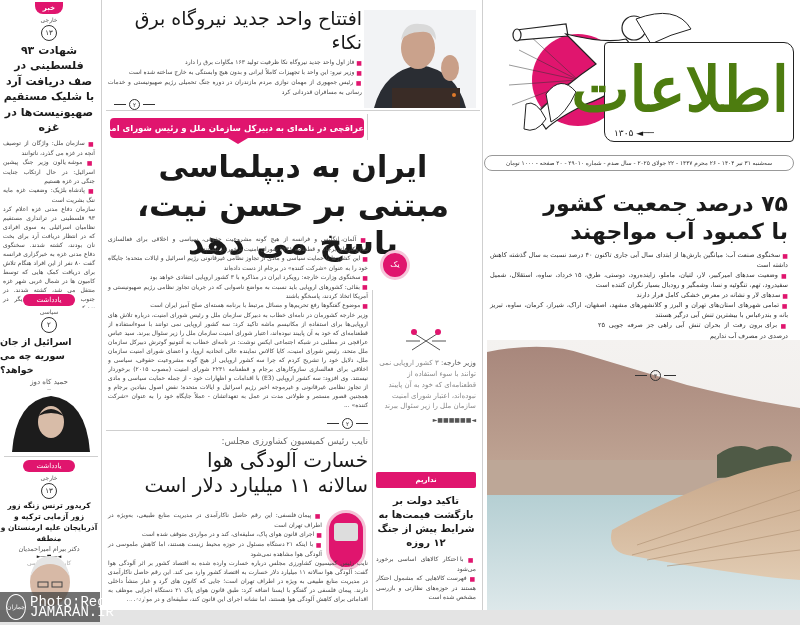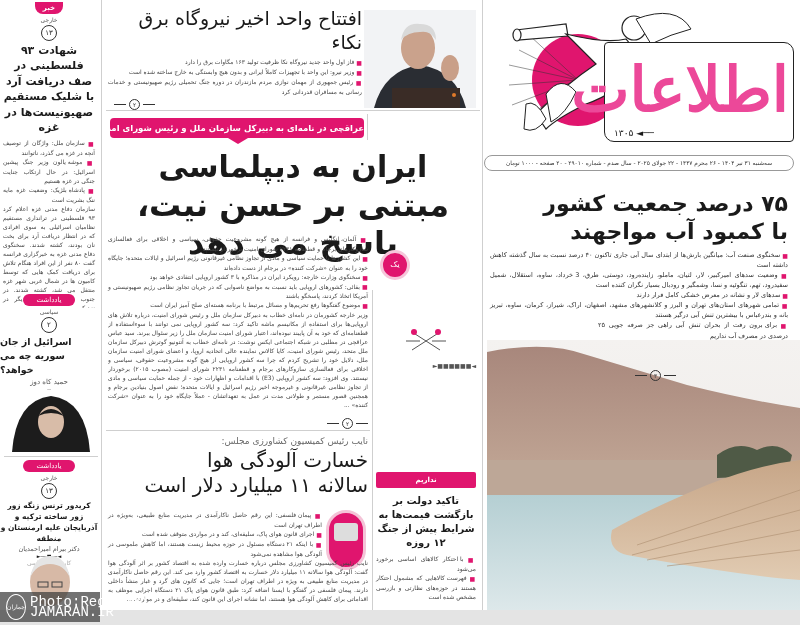--- a/index.html
+++ b/index.html
@@ -38,35 +38,35 @@
     <path d="M10 26 L60 20 L62 32 L12 36 Z" fill="#fff" stroke="#222" stroke-width="1.2"></path>
     <ellipse cx="11" cy="31" rx="4" ry="6" fill="#fff" stroke="#222" stroke-width="1.2"></ellipse>
     <circle cx="128" cy="24" r="12" fill="#fff" stroke="#222" stroke-width="1.2"></circle>
     <path d="M60 30 Q100 40 120 35 L140 60 Q110 90 80 100 Q50 115 40 125 L30 110 Q60 80 90 60 Z" fill="#fff" stroke="#222" stroke-width="1.2"></path>
     <path d="M130 15 Q170 0 185 25 Q165 30 145 40 Z" fill="#fff" stroke="#222" stroke-width="1"></path>
     <path d="M40 90 Q55 70 70 88 Q60 110 45 118 Z" fill="#fff" stroke="#222" stroke-width="1"></path>
     <path d="M20 100 Q30 95 40 115 Q30 130 18 125 Z" fill="#fff" stroke="#222" stroke-width="1"></path>
   </svg>
 
   <div style="position:absolute; left:120px; top:42px; width:190px; height:100px; border:1.5px solid #222; border-radius:4px 10px 4px 10px; background:#fff;"></div>
-  <div style="position:absolute; left:125px; top:40px; width:180px; height:100px; text-align:center; font-family:'DejaVu Serif', serif; font-weight:bold; font-size:62px; line-height:100px; color:#ec4899;">اطلاعات</div>
+  <div style="position:absolute; left:125px; top:40px; width:180px; height:100px; text-align:center; font-family:'DejaVu Serif', serif; font-weight:bold; font-size:62px; line-height:100px; color:#4d7c0f;">اطلاعات</div>
   <div style="position:absolute; left:130px; top:128px; font-size:9px; direction:ltr;">
     <span>۱۳۰۵</span> ◄──
   </div>
 </div>
 <div class="abs" style="left:484px; top:155px; width:310px; height:16px; border:1px solid #999; border-radius:8px; font-size:5.8px; line-height:14px; text-align:center; white-space:nowrap; overflow:hidden; color:#333;">
   <span>سه‌شنبه ۳۱ تیر ۱۴۰۴ - ۲۶ محرم ۱۴۴۷ - ۲۲ جولای ۲۰۲۵ - سال صدم - شماره ۲۹۰۱۰ - ۲۰ صفحه - ۱۰۰۰ تومان</span>
 </div>
 
 <div class="abs" style="left:484px; top:190px; width:310px;">
   <div style="font-weight:bold; font-size:22px; line-height:28px; text-align:right; padding-right:6px;">۷۵ درصد جمعیت کشور</div>
   <div style="font-weight:bold; font-size:22px; line-height:28px; text-align:right; padding-right:6px;">با کمبود آب مواجهند</div>
   <div style="padding:4px 6px 0 6px;">
     <p class="small bullet">سخنگوی صنعت آب: میانگین بارش‌ها از ابتدای سال آبی جاری تاکنون ۴۰ درصد نسبت به سال گذشته کاهش داشته است</p>
-    <p class="small bullet">وضعیت سدهای امیرکبیر، لار، لتیان، ماملو، زاینده‌رود، دوستی، طرق، 3 خرداد، ساوه، استقلال، شمیل سفیدرود، تهم، تنگوئیه و نسا، وشمگیر و رودبال بسیار نگران کننده است</p>
+    <p class="small bullet">وضعیت سدهای امیرکبیر، لار، لتیان، ماملو، زاینده‌رود، دوستی، طرق، ۱۵ خرداد، ساوه، استقلال، شمیل سفیدرود، تهم، تنگوئیه و نسا، وشمگیر و رودبال بسیار نگران کننده است</p>
     <p class="small bullet">سدهای لار و نشانه در معرض خشکی کامل قرار دارند</p>
     <p class="small bullet">تمامی شهرهای استان‌های تهران و البرز و کلانشهرهای مشهد، اصفهان، اراک، شیراز، کرمان، ساوه، تبریز بانه و بندرعباس با بیشترین تنش آبی درگیر هستند</p>
     <p class="small bullet" style="width:190px;">برای برون رفت از بحران تنش آبی راهی جز صرفه جویی ۲۵ درصدی در مصرف آب نداریم</p>
   </div>
 </div>
 
 <div class="abs" style="left:487px; top:340px; width:313px; height:270px; overflow:hidden; background:#c9b3a4;">
   <svg width="313" height="270" viewBox="0 0 313 270">
     <defs>
       <linearGradient id="sky" x1="0" y1="0" x2="0" y2="1">
@@ -112,21 +112,21 @@
     <rect width="112" height="98" fill="#f2f3f5"></rect>
     <path d="M10 98 Q20 60 56 55 Q92 60 102 98 Z" fill="#2a2d33"></path>
     <ellipse cx="54" cy="38" rx="17" ry="21" fill="#caa28c"></ellipse>
     <path d="M37 30 Q40 12 56 14 Q72 14 72 30 Q66 20 56 22 Q44 22 37 30 Z" fill="#d9d9d9"></path>
     <ellipse cx="86" cy="58" rx="9" ry="13" fill="#c99f88"></ellipse>
     <rect x="28" y="78" width="68" height="20" fill="#3a2c26"></rect>
     <circle cx="90" cy="85" r="2" fill="#e07a2a"></circle>
   </svg>
 </div>
 <div class="abs" style="left:108px; top:6px; width:254px;">
-  <div style="font-size:19px; line-height:24px; text-align:right;">افتتاح واحد اخیر نیروگاه برق نکاء</div>
+  <div style="font-size:19px; line-height:24px; text-align:right;">افتتاح واحد جدید نیروگاه برق نکاء</div>
   <div style="margin-top:3px;">
     <p class="tiny bullet">فاز اول واحد جدید نیروگاه نکا ظرفیت تولید ۱۶۳ مگاوات برق را دارد</p>
     <p class="tiny bullet">وزیر نیرو: این واحد با تجهیزات کاملاً ایرانی و بدون هیچ وابستگی به خارج ساخته شده است</p>
     <p class="tiny bullet">رئیس جمهوری از مهمان نوازی مردم مازندران در دوره جنگ تحمیلی رژیم صهیونیستی و خدمات رسانی به مسافران قدردانی کرد</p>
   </div>
   <div class="pagepill" style="position:absolute; left:6px; bottom:-14px;">
     <span class="ln"></span>
       <span class="c">۲</span>
       <span class="ln"></span>
   </div>
@@ -165,20 +165,24 @@
 <div class="vrule" style="left:372px; top:290px; height:320px;"></div>
 <div class="abs" style="left:376px; top:328px; width:100px;">
   <svg width="40" height="26" viewBox="0 0 40 26" style="margin-right:30px;">
     <line x1="6" y1="4" x2="34" y2="22" stroke="#555" stroke-width="1"></line>
     <line x1="34" y1="4" x2="6" y2="22" stroke="#555" stroke-width="1"></line>
     <circle cx="8" cy="4" r="3" fill="#e0156e"></circle>
       <circle cx="32" cy="4" r="3" fill="#e0156e"></circle>
     <line x1="0" y1="13" x2="14" y2="13" stroke="#555"></line>
       <line x1="26" y1="13" x2="40" y2="13" stroke="#555"></line>
   </svg>
+  <p style="font-size:7px; line-height:1.55; color:#888; text-align:right;">
+    <span style="color:#555;">وزیر خارجه:</span>
+    <span>۳ کشور اروپایی نمی توانند با سوء استفاده از قطعنامه‌ای که خود به آن پایبند نبوده‌اند، اعتبار شورای امنیت سازمان ملل را زیر سئوال ببرند</span>
+  </p>
   <div style="font-size:6px; color:#555; margin-top:4px;">◄■■■■■■►</div>
 </div>
 
 <div class="abs" style="left:376px; top:472px; width:100px;">
   <div class="tag" style="border-radius:2px; padding:4px; font-weight:bold;">نداریم</div>
   <div style="font-size:10px; font-weight:bold; line-height:1.4; text-align:center; margin-top:6px;">تاکید دولت بر بازگشت قیمت‌ها به شرایط پیش از جنگ ۱۲ روزه</div>
   <p class="tiny bullet" style="margin-top:4px;">با احتکار کالاهای اساسی برخورد می‌شود</p>
   <p class="tiny bullet">فهرست کالاهایی که مشمول احتکار هستند در حوزه‌های نظارتی و بازرسی مشخص شده است</p>
   <div class="pagepill" style="margin:4px 30px 0 0;">
     <span class="ln"></span>
@@ -239,21 +243,21 @@
   </svg>
 </div>
 
 <div class="hrule" style="left:4px; top:456px; width:94px;"></div>
 <div class="abs" style="left:0; top:460px; width:98px;">
   <div class="tag" style="width:52px; margin:0 auto;">یادداشت</div>
   <div style="font-size:6px; text-align:center; color:#555; margin-top:2px;">خارجی</div>
   <div style="width:16px; height:16px; margin:2px auto; border:1px solid #333; border-radius:50%; font-size:7px; text-align:center; line-height:14px;">
     <span>۱۳</span>
   </div>
-  <div style="font-size:7.5px; font-weight:bold; line-height:1.45; text-align:center;">کریدور ترنس زنگه زور زور ساخته ترکیه و آذربایجان علیه ارمنستان و منطقه</div>
+  <div style="font-size:7.5px; font-weight:bold; line-height:1.45; text-align:center;">کریدور ترنس زنگه زور زور آزمایی ترکیه و آذربایجان علیه ارمنستان و منطقه</div>
   <div style="font-size:6.5px; text-align:center; color:#555;">دکتر بیرام امیراحمدیان</div>
   <div style="font-size:5px; text-align:center;">◄──■──►</div>
   <div style="font-size:6px; text-align:center; color:#aaa;">کارشناس سیاسی</div>
 </div>
 <div class="abs" style="left:20px; top:552px; width:60px; height:56px; overflow:hidden;">
   <svg width="60" height="56" viewBox="0 0 60 56">
     <ellipse cx="30" cy="30" rx="20" ry="24" fill="#d7b9a6"></ellipse>
     <path d="M10 26 Q14 4 30 4 Q46 4 50 26 Q44 12 30 12 Q16 12 10 26 Z" fill="#e5e5e5"></path>
     <rect x="18" y="30" width="10" height="5" fill="none" stroke="#444"></rect>
       <rect x="32" y="30" width="10" height="5" fill="none" stroke="#444"></rect>

